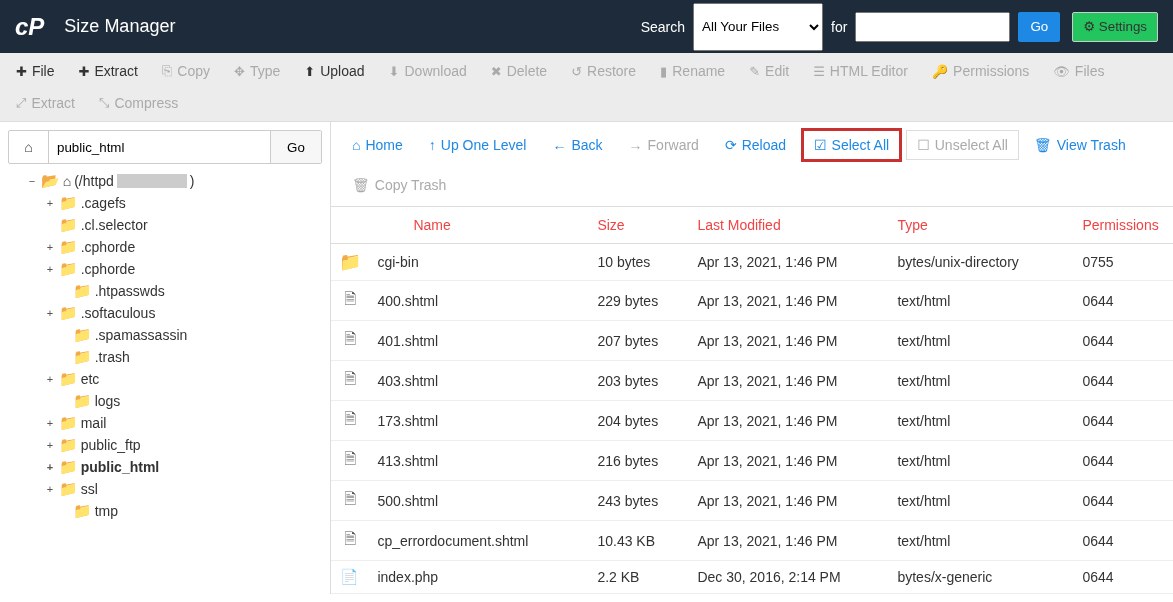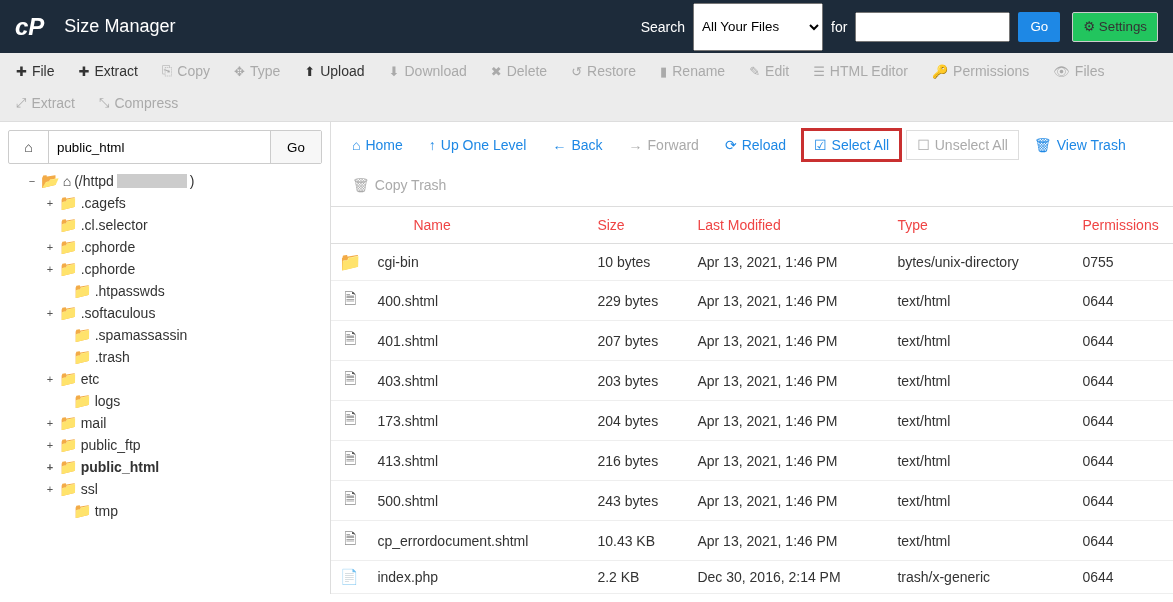--- a/index.html
+++ b/index.html
@@ -344,19 +344,19 @@
             <td>10.43 KB</td>
             <td>Apr 13, 2021, 1:46 PM</td>
             <td>text/html</td>
             <td>0644</td>
           </tr>
           <tr>
             <td class="file-icon"><span class="generic-ico">📄</span></td>
             <td>index.php</td>
             <td>2.2 KB</td>
             <td>Dec 30, 2016, 2:14 PM</td>
-            <td>trash/x-generic</td>
+            <td>bytes/x-generic</td>
             <td>0644</td>
           </tr>
         </tbody>
     </table>
   </div>
 </div>
 
 </body></html>

